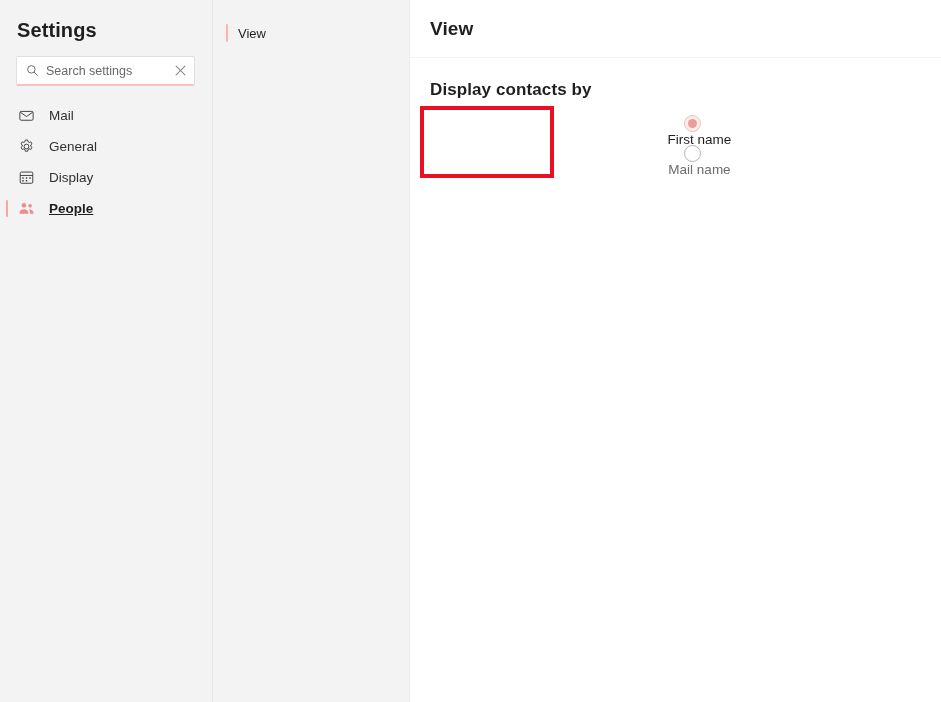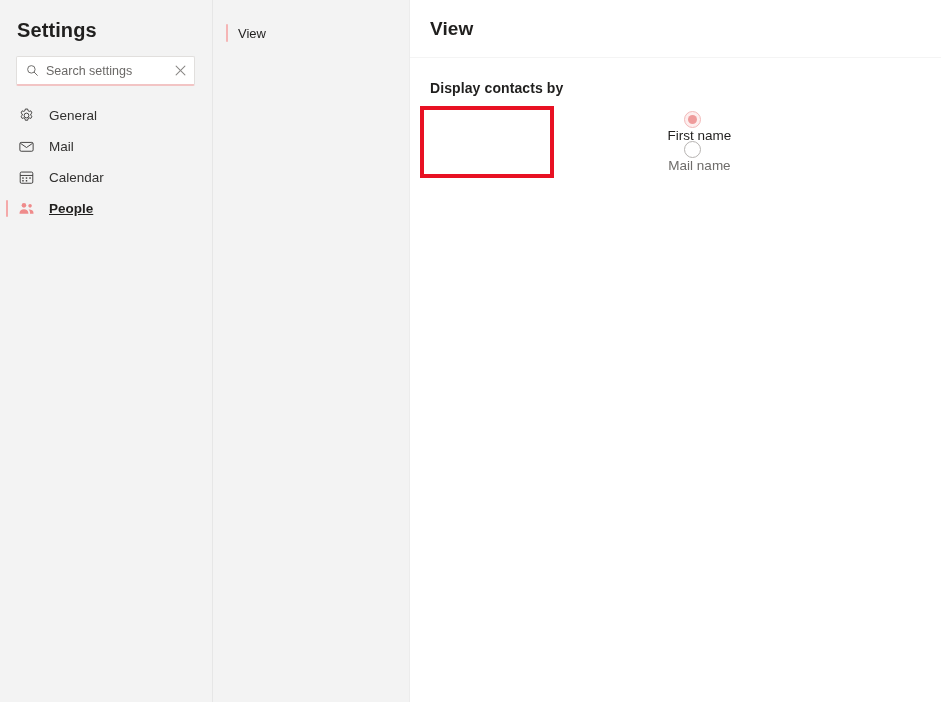--- a/index.html
+++ b/index.html
@@ -189,21 +189,21 @@
     font-weight: 600;
     color: #201f1e;
     padding-left: 20px;
     letter-spacing: .1px;
   }
 
   .section {
     padding: 22px 0 0 20px;
   }
   .section-heading {
-    font-size: 14px;
+    font-size: 17px;
     font-weight: 700;
     color: #201f1e;
     letter-spacing: .1px;
   }
 
   .radio-group {
     margin-top: 15px;
     padding-left: 13px;
   }
   .radio-row {
@@ -281,50 +281,50 @@
           <line x1="10.8" y1="1.2" x2="1.2" y2="10.8" stroke="currentColor" stroke-width="1.15" stroke-linecap="round"></line>
         </svg>
       </span>
     </div>
 
     <div class="nav-list">
 
       <div class="nav-item">
         <span class="nav-icon">
           <svg width="17" height="17" viewBox="0 0 20 20" fill="none" aria-hidden="true">
+            <rect x="2.2" y="5.2" width="15.6" height="10.4" rx="1.6" stroke="currentColor" stroke-width="1.1"></rect>
+            <path d="M2.8 6.2l7.2 5 7.2-5" stroke="currentColor" stroke-width="1.1" stroke-linejoin="round"></path>
+          </svg>
+        </span>
+        <span class="nav-label">Mail</span>
+      </div>
+
+      <div class="nav-item">
+        <span class="nav-icon">
+          <svg width="17" height="17" viewBox="0 0 20 20" fill="none" aria-hidden="true">
             <path d="M10 7.2a2.8 2.8 0 100 5.6 2.8 2.8 0 000-5.6z" stroke="currentColor" stroke-width="1.1"></path>
             <path d="M8.6 2.4h2.8l.35 1.9 1.5.87 1.8-.67 1.4 2.42-1.45 1.25v1.62l1.45 1.25-1.4 2.42-1.8-.67-1.5.87-.35 1.9H8.6l-.35-1.9-1.5-.87-1.8.67-1.4-2.42 1.45-1.25V8.17L3.55 6.92l1.4-2.42 1.8.67 1.5-.87.35-1.9z" stroke="currentColor" stroke-width="1.1" stroke-linejoin="round"></path>
           </svg>
         </span>
         <span class="nav-label">General</span>
-      </div>
-
-      <div class="nav-item">
-        <span class="nav-icon">
-          <svg width="17" height="17" viewBox="0 0 20 20" fill="none" aria-hidden="true">
-            <rect x="2.2" y="5.2" width="15.6" height="10.4" rx="1.6" stroke="currentColor" stroke-width="1.1"></rect>
-            <path d="M2.8 6.2l7.2 5 7.2-5" stroke="currentColor" stroke-width="1.1" stroke-linejoin="round"></path>
-          </svg>
-        </span>
-        <span class="nav-label">Mail</span>
       </div>
 
       <div class="nav-item">
         <span class="nav-icon">
           <svg width="17" height="17" viewBox="0 0 20 20" fill="none" aria-hidden="true">
             <rect x="2.6" y="3.6" width="14.8" height="13.2" rx="1.5" stroke="currentColor" stroke-width="1.1"></rect>
             <line x1="2.6" y1="7.6" x2="17.4" y2="7.6" stroke="currentColor" stroke-width="1.1"></line>
             <rect x="5" y="9.8" width="1.7" height="1.7" fill="currentColor"></rect>
             <rect x="9.15" y="9.8" width="1.7" height="1.7" fill="currentColor"></rect>
             <rect x="13.3" y="9.8" width="1.7" height="1.7" fill="currentColor"></rect>
             <rect x="5" y="13" width="1.7" height="1.7" fill="currentColor"></rect>
             <rect x="9.15" y="13" width="1.7" height="1.7" fill="currentColor"></rect>
           </svg>
         </span>
-        <span class="nav-label">Calendar</span>
+        <span class="nav-label">Display</span>
       </div>
 
       <div class="nav-item selected">
         <span class="nav-icon">
           <svg width="17" height="17" viewBox="0 0 20 20" fill="currentColor" aria-hidden="true">
             <circle cx="7" cy="6.3" r="2.7"></circle>
             <circle cx="14.2" cy="6.9" r="2.1"></circle>
             <path d="M1.8 15.4c0-2.7 2.3-4.5 5.2-4.5s5.2 1.8 5.2 4.5v.8H1.8v-.8z"></path>
             <path d="M13.2 11.1c2.6 0 5 1.4 5 3.8v1.3h-4.1v-1.4c0-1.5-.7-2.8-1.8-3.6.3-.06.6-.1.9-.1z"></path>
           </svg>

